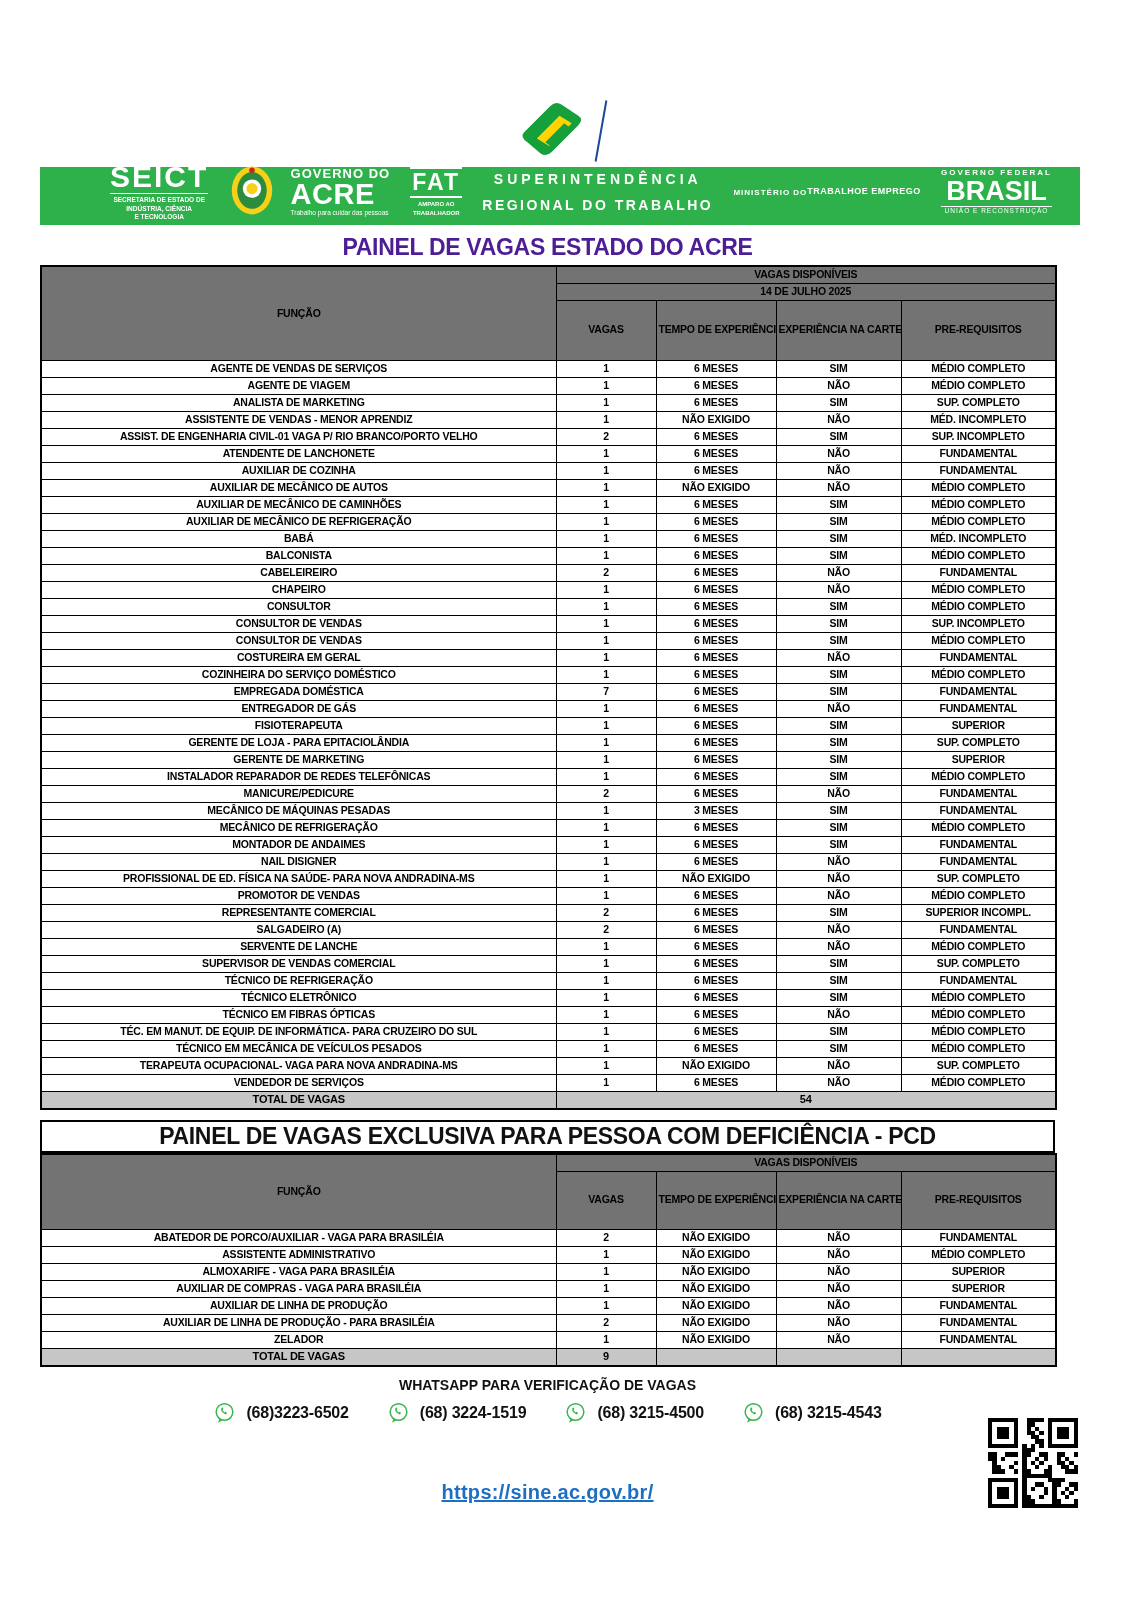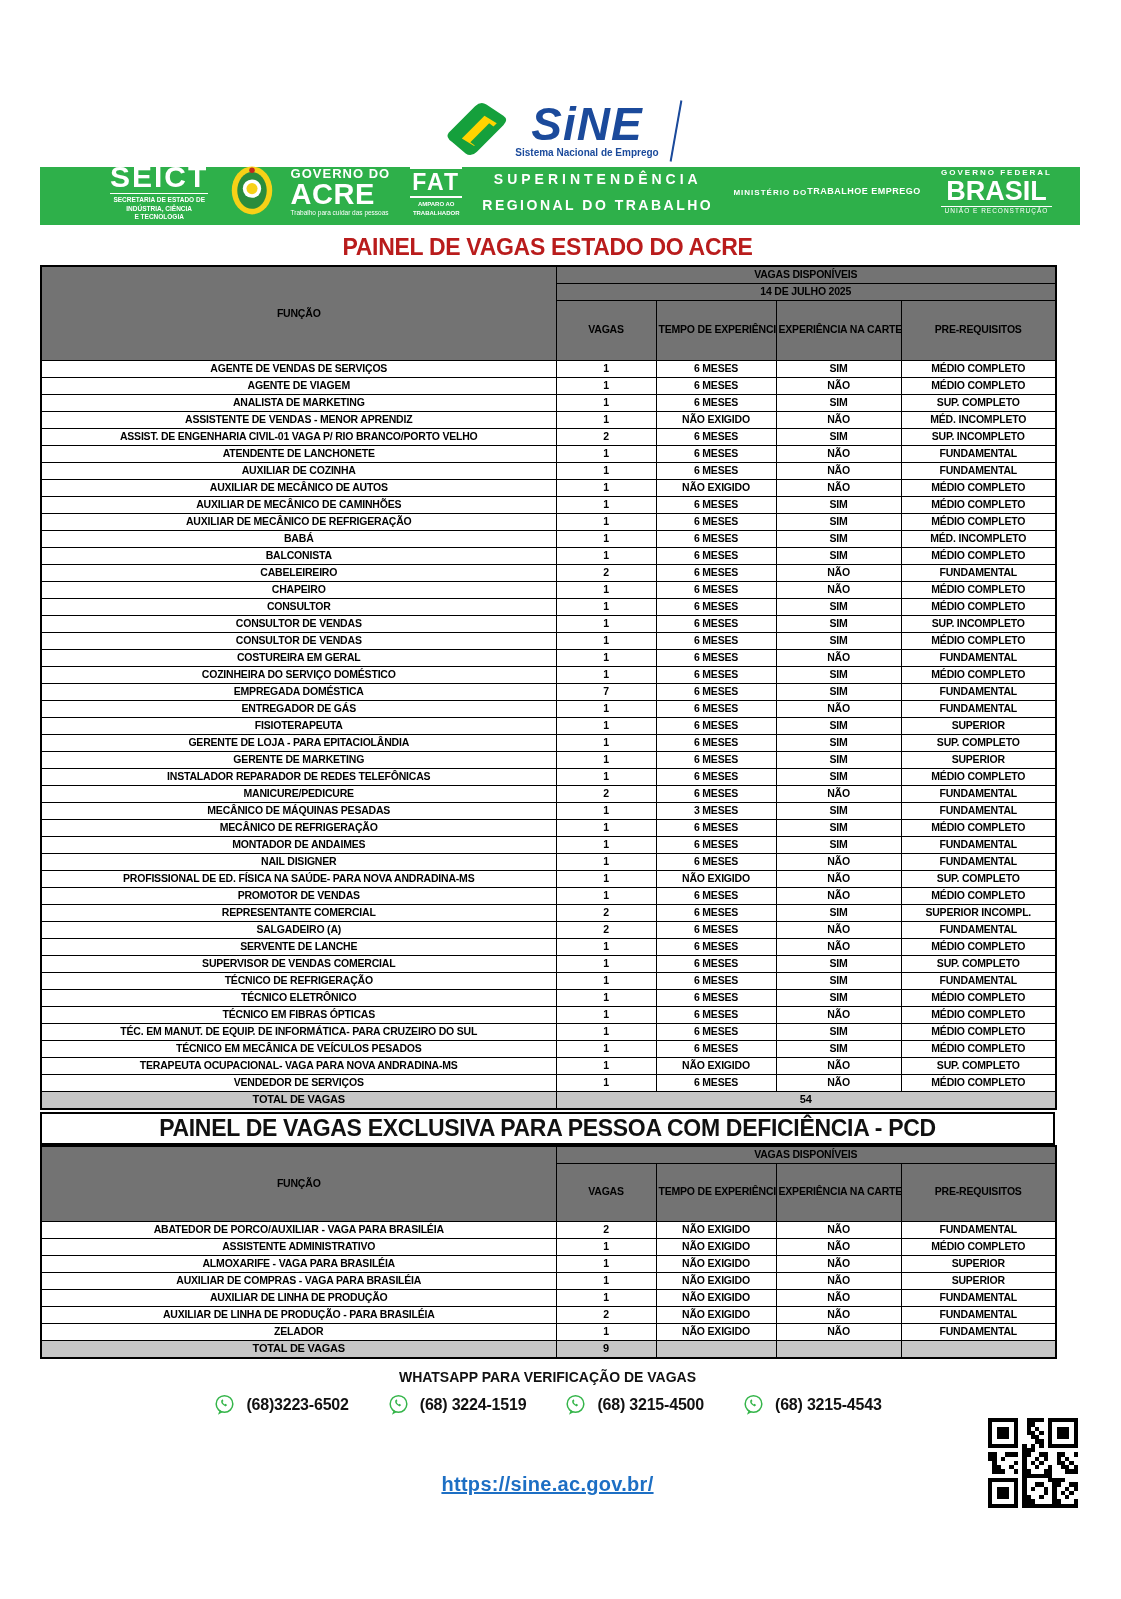--- a/index.html
+++ b/index.html
@@ -39,23 +39,23 @@
   .srt-l2 { font-size:14px; font-weight:900; letter-spacing:2.5px; }
   .mte-group { display:flex; flex-direction:row; align-items:flex-end; line-height:1.25; }
   .mte-l1 { font-size:8px; font-weight:bold; letter-spacing:1px; }
   .mte-l2 { font-size:9px; font-weight:900; letter-spacing:0.5px; }
   .brasil-group { display:flex; flex-direction:column; align-items:center; line-height:1; }
   .brasil-top { font-size:8px; font-weight:900; letter-spacing:2px; }
   .brasil-word { font-size:27px; font-weight:900; letter-spacing:0px; margin:1px 0; }
   .brasil-bottom { font-size:6.5px; font-weight:normal; letter-spacing:1px; border-top:1px solid #fff; padding-top:1px; width:100%; text-align:center; }
 
   
-  .main-title { margin-top:9px; width:1015px; text-align:center; font-size:23px; font-weight:bold; color:#b91c1c;
+  .main-title { margin-top:9px; width:1015px; text-align:center; font-size:23px; font-weight:bold; color:#4c1d95;
                 letter-spacing:-0.3px; }
-  .pcd-title { margin-top:2px; width:1015px; border:2px solid #000; text-align:center; font-size:23px;
+  .pcd-title { margin-top:10px; width:1015px; border:2px solid #000; text-align:center; font-size:23px;
                font-weight:bold; color:#111; padding:1px 0; letter-spacing:-0.3px; }
 
   
   table.vagas { border-collapse:collapse; table-layout:fixed; width:1015px; margin-top:4px; border:2px solid #000; }
   table.vagas td { border:1px solid #000; font-weight:bold; font-size:10.5px; color:#000;
                    text-align:center; vertical-align:middle; padding:0 2px; height:17px;
                    line-height:1.05; white-space:nowrap; overflow:hidden; letter-spacing:-0.2px; }
   td.hdr { background:#737373; white-space:normal; }
   td.banner-cell { height:15px; font-size:11px; }
   td.date-cell { height:15px; font-size:11px; }
@@ -83,24 +83,20 @@
 
     <div class="logos-row">
       <div class="sine-logo">
         <span>
           <svg width="66" height="58" viewBox="0 0 70 60">
             <path d="M6 34 L34 6 Q40 0 46 4 L64 16 Q70 20 64 26 L36 54 Q30 60 24 56 L10 44 Q2 39 6 34Z" fill="#15a03c"></path>
             <path d="M20 40 L44 16 L57 24 L33 48Z" fill="#ffd400"></path>
             <path d="M29 44 L49 24 L57 30 L37 50Z" fill="#15a03c"></path>
           </svg>
         </span>
-        <div class="sine-textcol">
-          <div class="sine-word">SiNE</div>
-          <div class="sine-tag">Sistema Nacional de Emprego</div>
-        </div>
       </div>
       <div class="logo-divider"></div>
     </div>
 
     <div class="green-band">
       <div class="band-item">
         <div class="seict-title">SEICT</div>
         <div class="seict-sub">
           <div>SECRETARIA DE ESTADO DE</div>
           <div>INDÚSTRIA, CIÊNCIA</div>

